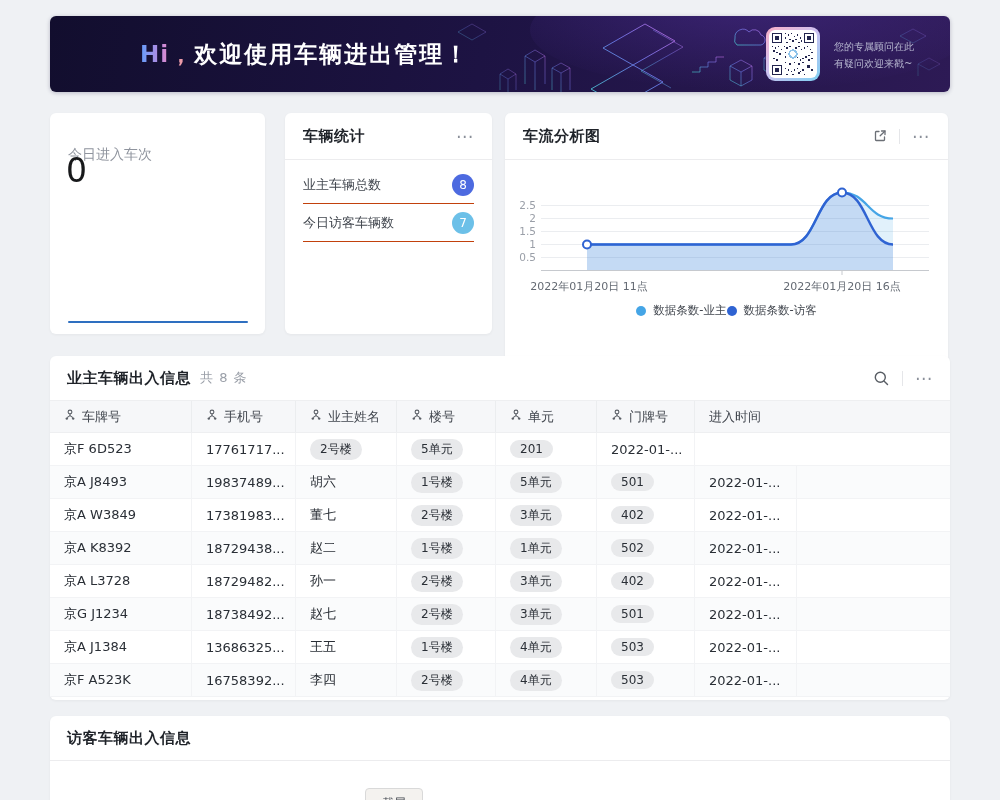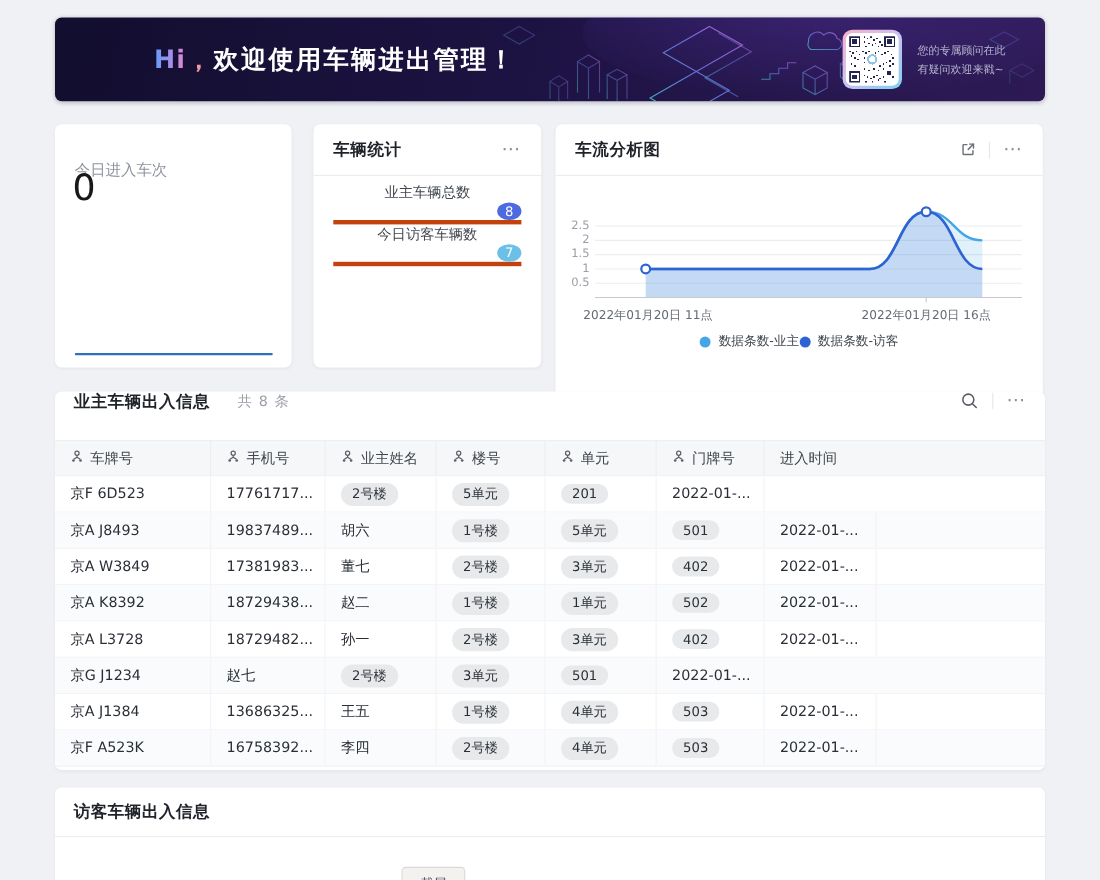--- a/index.html
+++ b/index.html
@@ -33,40 +33,40 @@
   #stat-line { position:absolute; left:18px; right:17px; bottom:11px; height:2px; border-radius:1px; }
 
   
   #stats-card { left:285px; top:113px; width:207px; height:221px; }
   .card-header { display:flex; align-items:center; height:47px; padding:0 18px; border-bottom:1px solid #ececee; }
   .card-title { font-size:15px; font-weight:700; color:#1f2329; letter-spacing:.5px; }
   .header-right { margin-left:auto; display:flex; align-items:center; gap:12px; }
   .more-icon { font-size:17px; color:#8a8f99; line-height:1; cursor:pointer; letter-spacing:1px; }
   .v-div { width:1px; height:15px; background:#e5e6e9; }
   #stats-rows { padding:6px 18px 0; }
-  .stats-row { display:flex; align-items:center; height:38px; border-bottom:4px solid #c2410c;flex-direction:column; }
+  .stats-row { display:flex; align-items:center; height:38px; border-bottom:1px solid #c2410c; }
   .stats-row-label { font-size:13px; color:#41464e; }
   .badge { margin-left:auto; width:22px; height:22px; border-radius:50%; color:#fff; font-size:12px;
     display:flex; align-items:center; justify-content:center; }
 
   
   #chart-card { left:505px; top:113px; width:443px; height:260px; }
   #chart-svg { position:absolute; left:0; top:0; pointer-events:none; }
   #yticks { position:absolute; left:0; top:86px; width:31px; display:flex; flex-direction:column-reverse; text-align:right; }
   .ytick { height:13px; line-height:13px; font-size:10.5px; color:#9a9fa8;padding-left:11px; }
   .xlabel { position:absolute; top:166px; transform:translateX(-50%); font-size:11px; color:#646a73; white-space:nowrap; }
   #xlabel-0 { left:84px; } #xlabel-1 { left:337px; }
   #chart-legend { position:absolute; left:0; right:0; top:190px; display:flex; justify-content:center; }
   .legend-item { display:flex; align-items:center; gap:7px; font-size:11.5px; color:#41464e; cursor:pointer; }
   .legend-dot { width:10px; height:10px; border-radius:50%; }
   .icon-btn { cursor:pointer; display:flex; align-items:center; }
 
   
   #owner-card { left:50px; top:356px; width:900px; height:344px; overflow:hidden; }
-  #owner-header { display:flex; align-items:flex-start; height:44px; padding:0 17px;gap:16px; }
+  #owner-header { display:flex; align-items:center; height:44px; padding:0 17px; }
   #owner-count { font-size:13px; color:#9a9fa8; margin-left:9px; letter-spacing:1px; }
   .table { --cols:142px 104px 101px 99px 101px 98px 102px 1fr; }
   .thead { display:grid; grid-template-columns:var(--cols); height:33px; background:#f6f7f9;
     border-top:1px solid #eeeff1; border-bottom:1px solid #eeeff1; }
   .thead::after { content:""; }
   .th { display:flex; align-items:center; gap:6px; padding-left:14px; font-size:13px; color:#41464e;
     border-right:1px solid #ebedef; overflow:hidden; white-space:nowrap; cursor:default; }
   .th:last-of-type { border-right:none; }
   .tr { display:grid; grid-template-columns:var(--cols); height:33px; border-bottom:1px solid #f2f3f5; background:#fff; }
   .tr:nth-of-type(even) { background:#fafbfc; }
@@ -460,20 +460,21 @@
           </div>
           <div class="td">
             <span class="pill">402</span>
           </div>
           <div class="td">2022-01-...</div>
           <div class="td"></div>
         </div>
 
         <div class="tr">
           <div class="td">京G J1234</div>
+          <div class="td">18738492...</div>
           <div class="td">赵七</div>
           <div class="td">
             <span class="pill">2号楼</span>
           </div>
           <div class="td">
             <span class="pill">3单元</span>
           </div>
           <div class="td">
             <span class="pill">501</span>
           </div>

